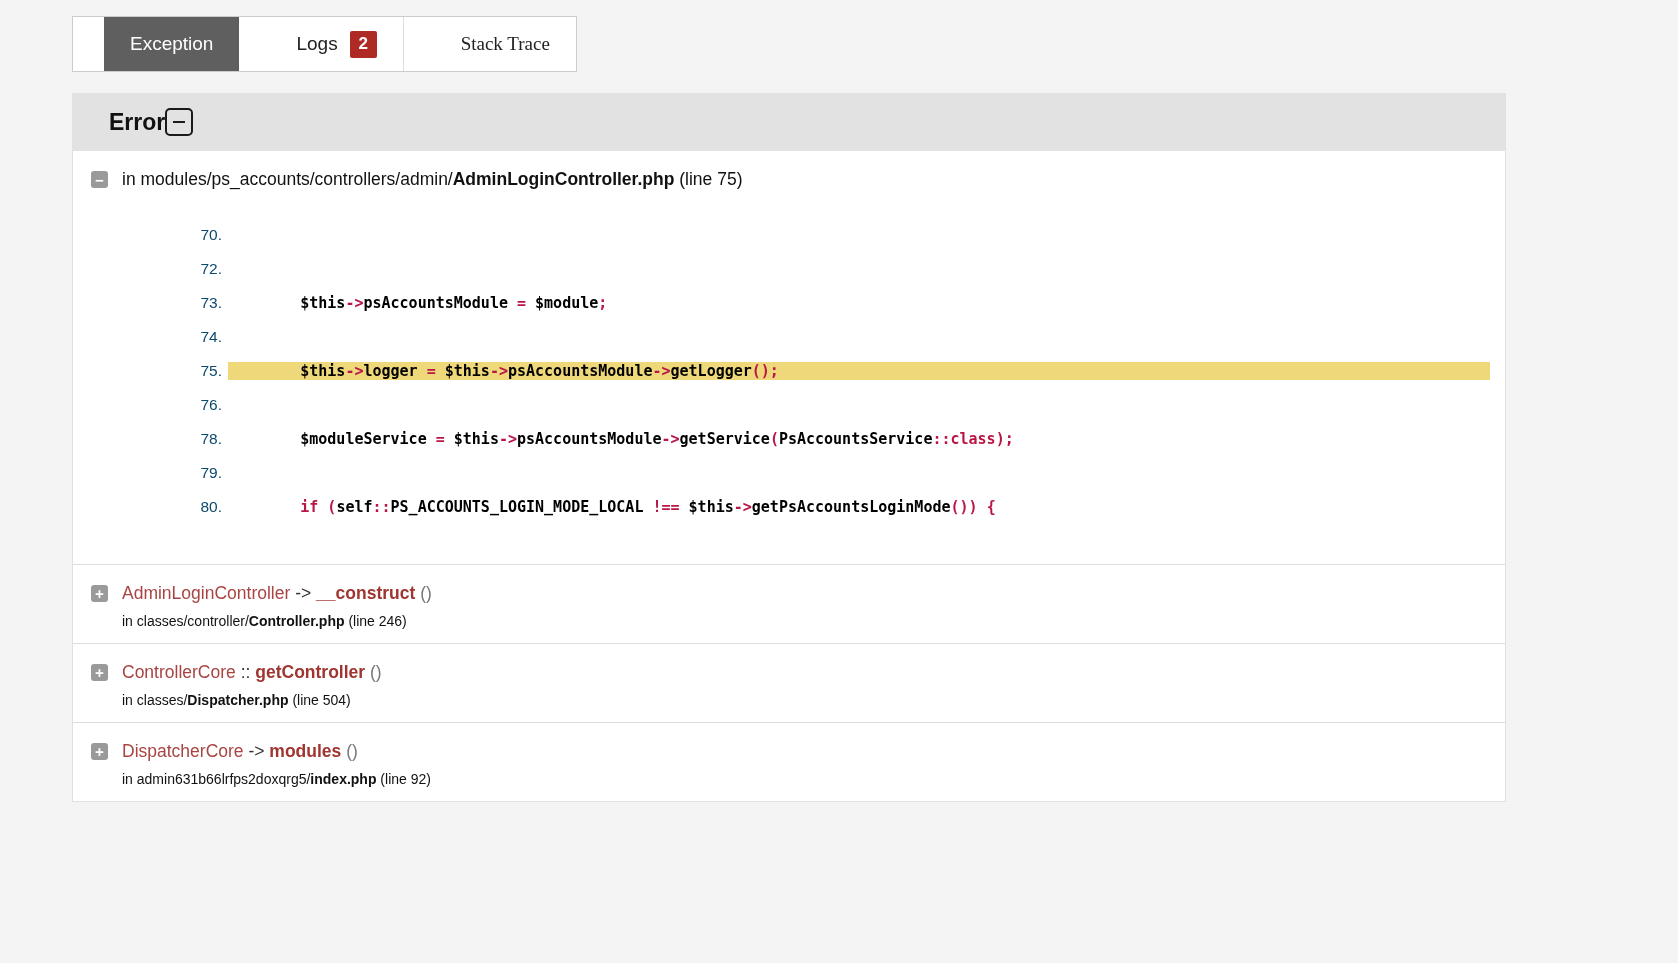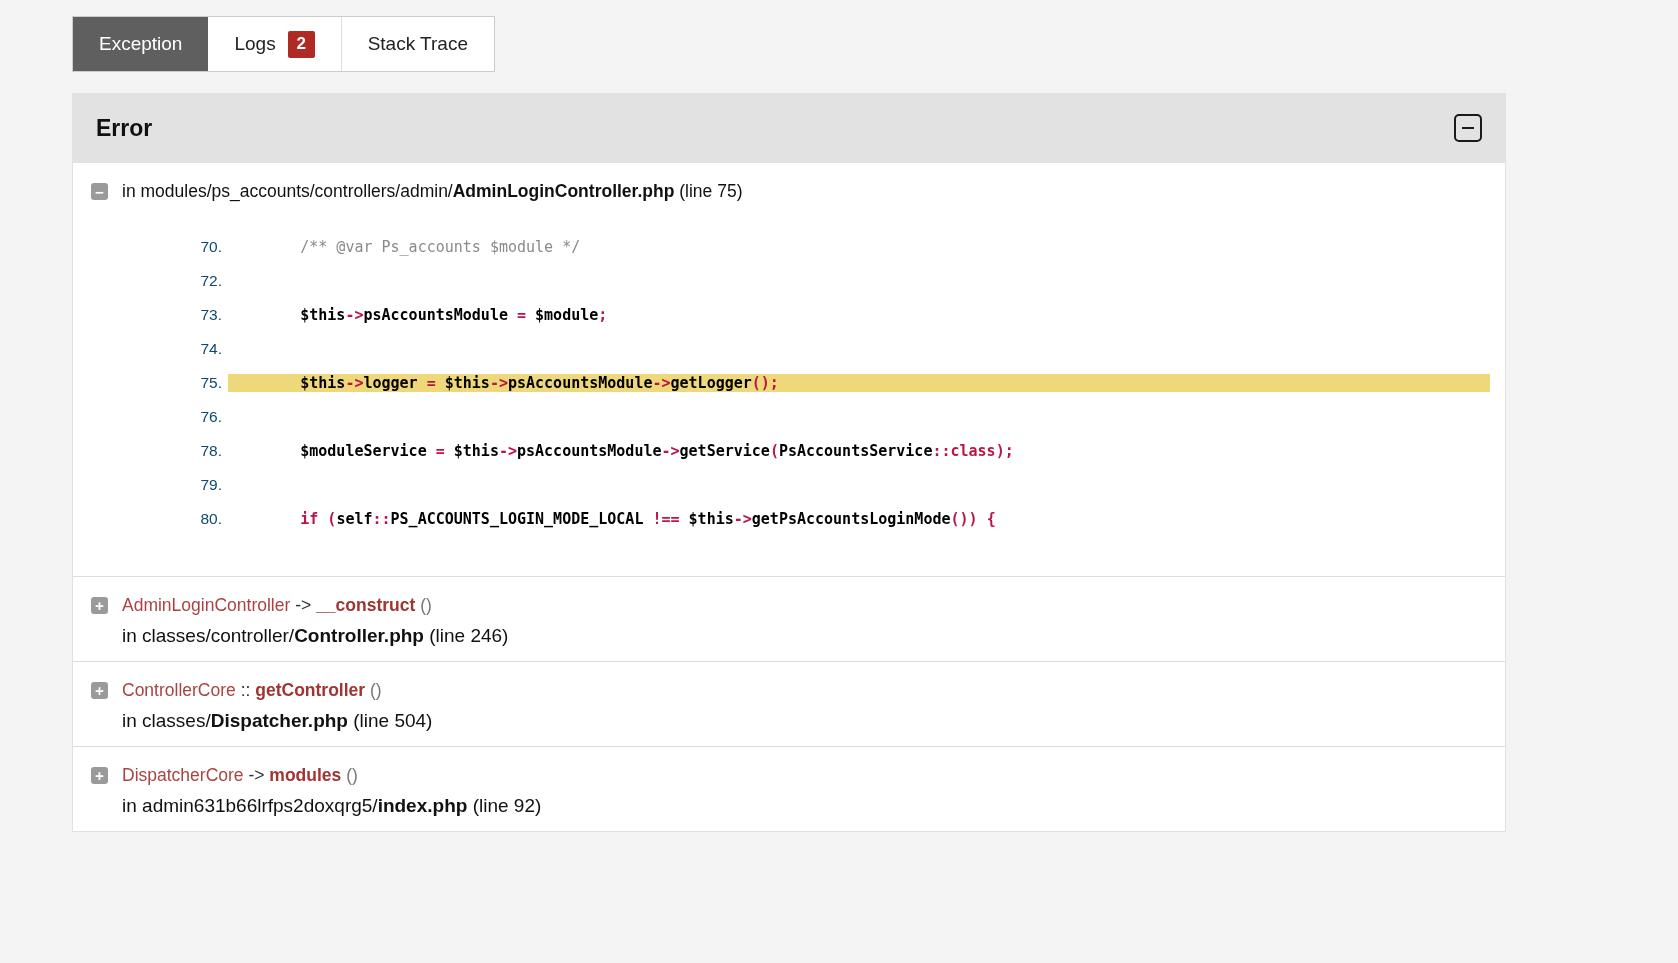--- a/index.html
+++ b/index.html
@@ -16,41 +16,41 @@
   .tabs {
     display: inline-flex;
     background: #fff;
     border: 1px solid #ccc;
   }
   .tab {
     display: flex; align-items: center; gap: 12px;
     height: 54px; padding: 0 26px;
     font-size: 19px; color: #222;
     border-right: 1px solid #ddd;
-    cursor: pointer; white-space: nowrap;
-  }
-  .tab:last-child { border-right: none; }
+    cursor: pointer; white-space: nowrap; margin-left: 31px;
+  }
+  .tab:last-child { border-right: none; font-family: Liberation Serif, serif; }
   .tab.active {
     background: var(--tab-active-bg, #5f5f5f);
     color: #fff; border-right: none;
   }
   .badge {
     display: inline-flex; align-items: center; justify-content: center;
     min-width: 27px; height: 27px; padding: 0 4px;
     background: var(--badge-bg, #b02a25);
     color: #fff; font-weight: bold; font-size: 17px;
     border-radius: 2px;
   }
 
   
   .panel { margin-top: 21px; }
   .panel-header {
     background: var(--panel-header-bg, #e2e2e2);
-    height: 70px; padding: 0 24px;
-    display: flex; align-items: center; justify-content: space-between;
+    height: 58px; padding: 0 37px;
+    display: flex; align-items: center; 
   }
   .panel-title { margin: 0; font-size: 23px; font-weight: bold; color: #111; }
   .collapse-btn {
     width: 28px; height: 28px;
     border: 2px solid #1a1a1a; border-radius: 5px;
     position: relative; cursor: pointer; background: transparent;
   }
   .collapse-btn::after {
     content: ""; position: absolute; left: 6px; right: 6px; top: 50%;
     height: 2px; margin-top: -1px; background: #1a1a1a;
@@ -75,21 +75,21 @@
     display: inline-flex; align-items: center; justify-content: center;
     font-size: 14px; font-weight: bold; line-height: 1;
     font-family: "DejaVu Sans Mono", monospace;
     cursor: pointer;
   }
   .loc b, .frame-loc b { font-weight: bold; }
   .frame-sig .cls { color: var(--trace-class, #a94442); }
   .frame-sig .sep { color: #333; }
   .frame-sig .mth { color: var(--trace-method, #9f3430); font-weight: bold; }
   .frame-sig .par { color: #777; }
-  .frame-loc { padding-left: 49px; font-size: 19px; margin-top: 3px; color: #111; }
+  .frame-loc { padding-left: 49px; font-size: 14px; margin-top: 3px; color: #111; }
 
   
   .code { padding: 22px 0 26px; }
   .code-line {
     display: flex; align-items: center; height: 34px;
     font-family: "DejaVu Sans Mono", monospace; font-size: 15px;
   }
   .lnum {
     flex: 0 0 155px; text-align: right; padding-right: 6px;
     color: #0c4a6e; font-family: "Liberation Sans", sans-serif; font-size: 15.5px;
@@ -130,21 +130,20 @@
     <div class="panel-body">
 
       <section class="frame">
         <div class="frame-head">
           <span class="toggle">−</span>
           <span class="loc"><span>in modules/ps_accounts/controllers/admin/</span><b>AdminLoginController.php</b><span> (line 75)</span></span>
         </div>
         <div class="code" id="code">
             <div class="code-line">
               <span class="lnum">70.</span>
-              <span class="lsrc"><span class="tok-comment">        /** @var Ps_accounts $module */</span></span>
             </div>
             <div class="code-line">
               <span class="lnum">72.</span>
               <span class="lsrc"></span>
             </div>
             <div class="code-line">
               <span class="lnum">73.</span>
               <span class="lsrc"><span class="tok-default">        $this</span><span class="tok-keyword">-&gt;</span><span class="tok-default">psAccountsModule </span><span class="tok-keyword">=</span><span class="tok-default"> $module</span><span class="tok-keyword">;</span></span>
             </div>
             <div class="code-line">

